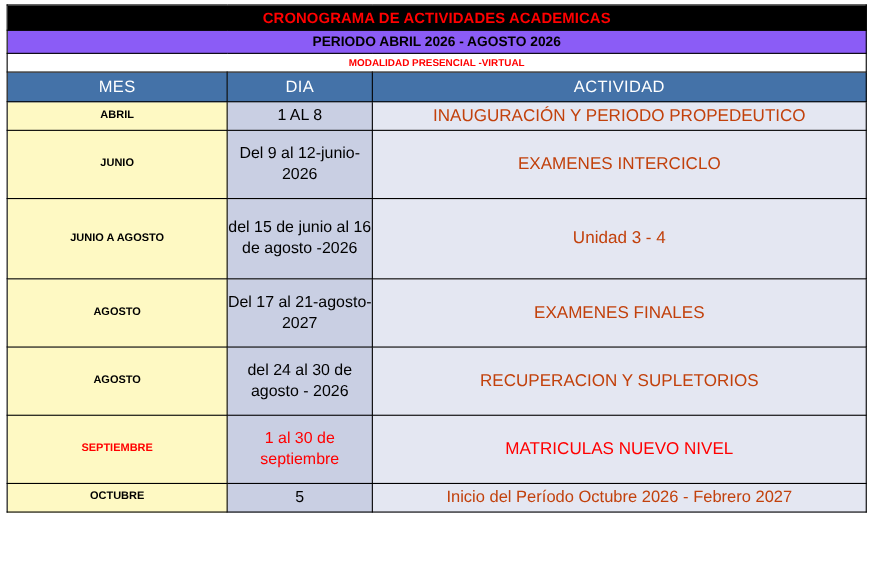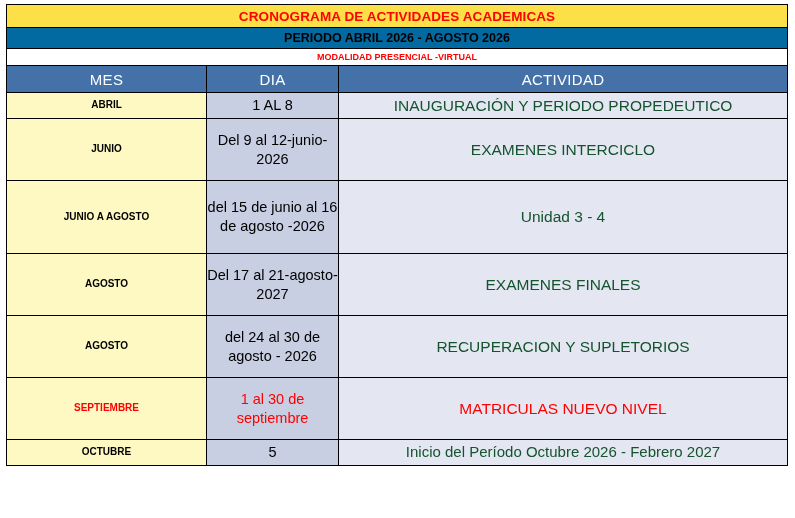--- a/index.html
+++ b/index.html
@@ -27,29 +27,29 @@
   }
   table.cronograma td {
     border: 1px solid #000000;
     padding: 0;
     vertical-align: middle;
     text-align: center;
   }
   
   .title-row td {
     height: 22px;
-    background: #fde047;
+    background: #000000;
     color: #ff0000;
     font-weight: bold;
     font-size: 13.5px;
     letter-spacing: 0.1px;
   }
   .subtitle-row td {
     height: 20px;
-    background: #0369a1;
+    background: #8b5cf6;
     color: #000000;
     font-weight: bold;
     font-size: 12.5px;
     margin-top: 12px;
   }
   .modality-row td {
     height: 16px;
     background: #ffffff;
     color: #ff0000;
     font-weight: bold;
@@ -78,21 +78,21 @@
   }
   .cell-dia {
     background: #c9cfe3;
     color: #000000;
     font-size: 14.5px;
     line-height: 1.3;
     padding: 2px 4px;
   }
   .cell-act {
     background: #e4e7f2;
-    color: #14532d;
+    color: #c2410c;
     font-size: 15.5px;
     line-height: 1.25;
     padding: 2px 6px;
   }
   .row-tall .cell-mes,
   .row-tall .cell-dia,
   .row-tall .cell-act { height: 61px; }
   .row-xtall .cell-mes,
   .row-xtall .cell-dia,
   .row-xtall .cell-act { height: 72px; }

